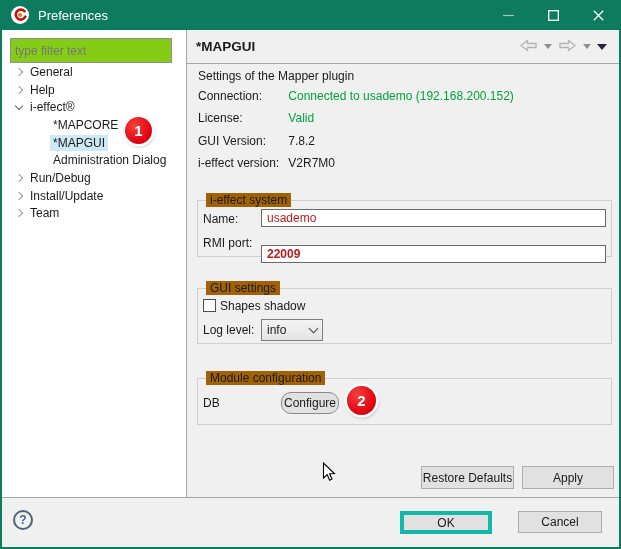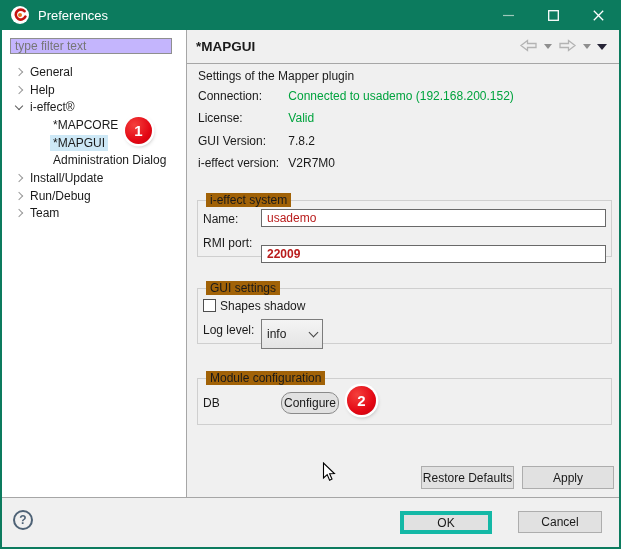--- a/index.html
+++ b/index.html
@@ -13,22 +13,22 @@
             display:flex;align-items:center;z-index:55;}
   .app-logo{width:18px;height:18px;margin-left:11px;border-radius:50%;background:#fff;
             display:flex;align-items:center;justify-content:center;}
   .titlebar .title{color:#fff;font-size:13px;margin-left:9px;}
   .caption-btns{margin-left:auto;display:flex;height:30px;}
   .cap-btn{width:45px;height:30px;display:flex;align-items:center;justify-content:center;}
 
   
   .sidebar{position:absolute;left:0;top:30px;width:187px;height:467px;background:#ffffff;
            border-right:1px solid #a6a6a6;box-sizing:border-box;}
-  .filter-input{position:absolute;left:10px;top:8px;width:162px;height:16px;box-sizing:border-box;
-                border:1px solid #8f8f8f;background:#c4b5fd;font:12px "Liberation Sans",sans-serif;
+  .filter-input{position:absolute;left:10px;top:8px;width:162px;height:25px;box-sizing:border-box;
+                border:1px solid #8f8f8f;background:#84cc16;font:12px "Liberation Sans",sans-serif;
                 color:#444;padding:0 4px;outline:none;}
   .filter-input::placeholder{color:#767676;opacity:1;}
   .tree{position:absolute;left:0;top:33px;right:1px;}
   .tree-row{height:17.7px;display:flex;align-items:center;cursor:default;}
   .tw{width:14px;margin-left:13px;display:flex;align-items:center;justify-content:center;flex:none;}
   .chev{width:5px;height:5px;border-right:1.6px solid #9a9a9a;border-bottom:1.6px solid #9a9a9a;
         transform:rotate(-45deg);margin-right:2px;}
   .chev.open{transform:rotate(45deg);border-color:#5c5c5c;margin-top:-2px;}
   .tree-row.child{padding-left:50px;}
   .tree-label{padding:1px 3px;white-space:nowrap;}
@@ -50,21 +50,21 @@
   .val-green{color:#00a33e;}
 
   .group{position:absolute;left:10px;width:415px;border:1px solid #cfcfcf;box-sizing:border-box;}
   .legend{position:absolute;top:-8px;left:8px;background:#a16207;padding:0 4px;line-height:14px;}
   .fld-label{position:absolute;left:5px;}
   .txt-input{position:absolute;left:63px;width:345px;height:18px;box-sizing:border-box;
              border:1px solid #696969;background:#fff;font:12px "Liberation Sans",sans-serif;
              padding:0 5px;outline:none;color:#b91c1c;}
   .checkbox{position:absolute;left:5px;top:10px;width:13px;height:13px;box-sizing:border-box;
             border:1px solid #4e4e4e;background:#fff;}
-  .combo{position:absolute;left:63px;top:30px;width:62px;height:30px;box-sizing:border-box;
+  .combo{position:absolute;left:63px;top:30px;width:62px;height:22px;box-sizing:border-box;
          border:1px solid #7c7c7c;background:linear-gradient(#f4f4f4,#e4e4e4);
          display:flex;align-items:center;padding:0 5px;text-align:right;}
   .combo .cchev{margin-left:auto;width:6px;height:6px;border-right:1.4px solid #444;
                 border-bottom:1.4px solid #444;transform:rotate(45deg);margin-top:-3px;}
 
   .btn{background:#e1e1e1;border:1px solid #adadad;font:12px "Liberation Sans",sans-serif;
        display:flex;align-items:center;justify-content:center;box-sizing:border-box;cursor:default;}
   .cfg-btn{position:absolute;left:83px;top:13px;width:58px;height:22px;border-color:#8a8a8a;border-radius:10px;}
   .restore-btn{position:absolute;left:234px;top:436px;width:93px;height:23px;}
   .apply-btn{position:absolute;left:335px;top:436px;width:92px;height:23px;}
@@ -145,27 +145,27 @@
     <div class="tree-row child selected">
       <span class="tree-label">*MAPGUI</span>
     </div>
     <div class="tree-row child">
       <span class="tree-label">Administration Dialog</span>
     </div>
     <div class="tree-row">
       <span class="tw">
           <span class="chev"></span>
         </span>
+      <span class="tree-label">Run/Debug</span>
+    </div>
+    <div class="tree-row">
+      <span class="tw">
+          <span class="chev"></span>
+        </span>
       <span class="tree-label">Install/Update</span>
-    </div>
-    <div class="tree-row">
-      <span class="tw">
-          <span class="chev"></span>
-        </span>
-      <span class="tree-label">Run/Debug</span>
     </div>
     <div class="tree-row">
       <span class="tw">
           <span class="chev"></span>
         </span>
       <span class="tree-label">Team</span>
     </div>
   </div>
 </div>
 

